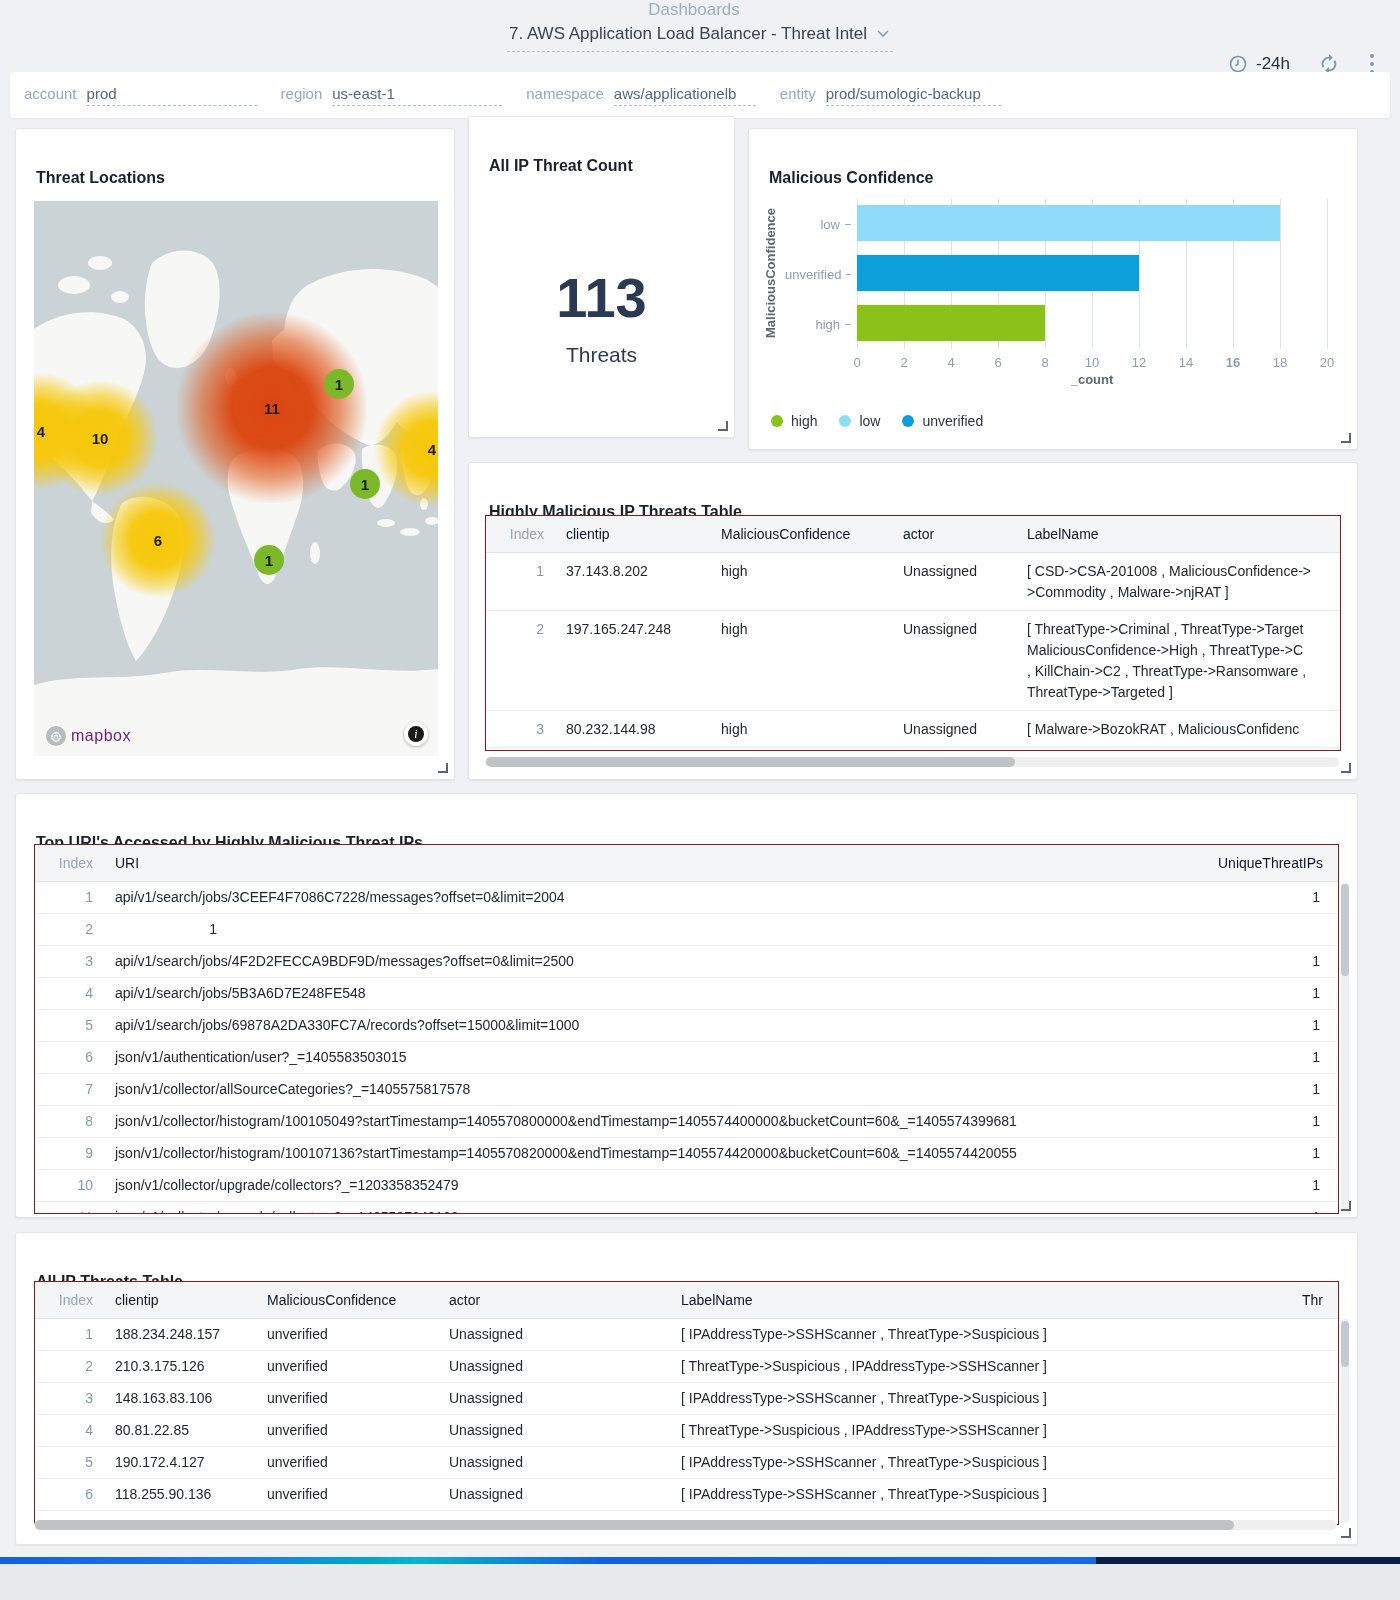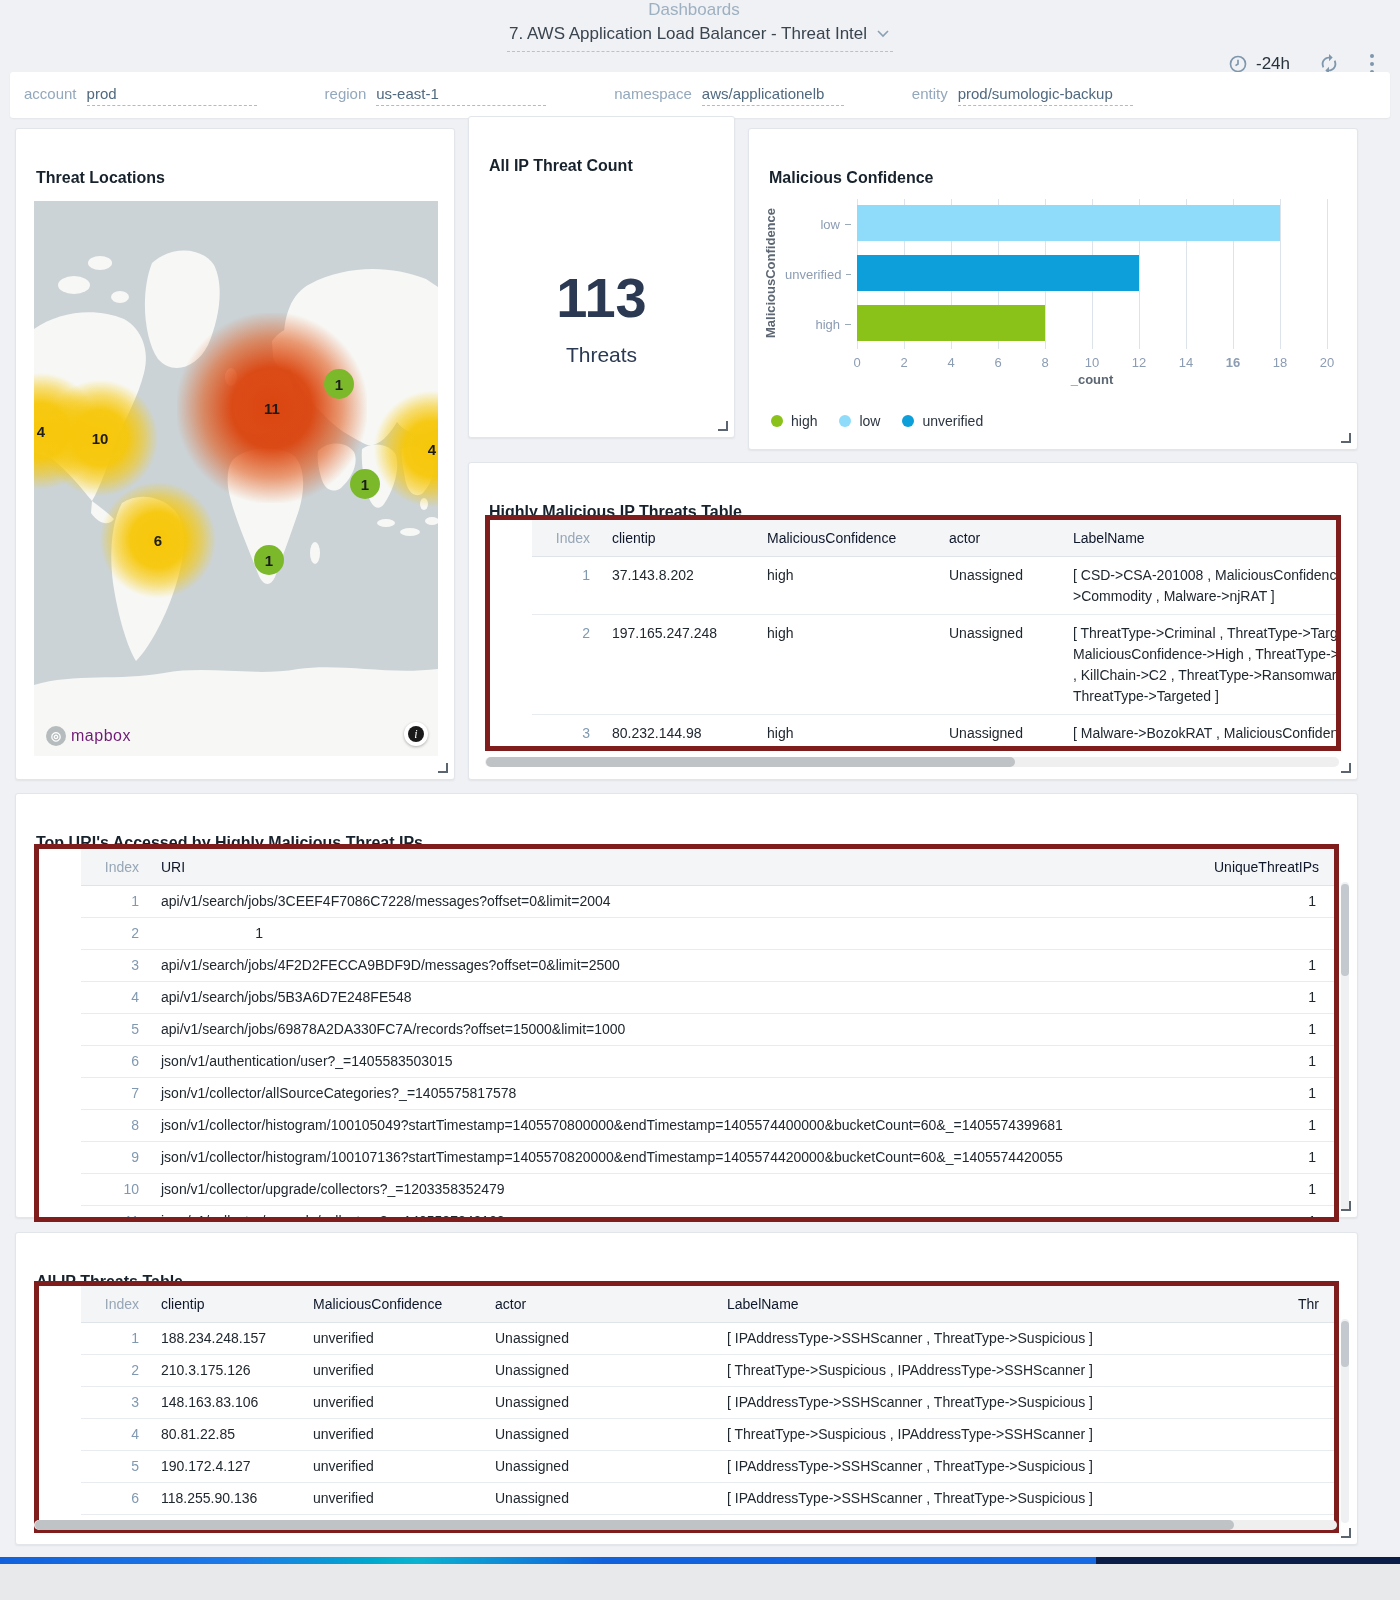--- a/index.html
+++ b/index.html
@@ -12,21 +12,21 @@
   .page-title{color:#39444f;font-size:17px;}
   .chev{width:12px;height:8px;}
   .topbar-right{margin-left:auto;display:flex;align-items:center;gap:28px;}
   .time-ctl{display:flex;align-items:center;gap:8px;}
   .time-txt{color:#28323c;font-size:17px;}
   .icon-slate{color:#7e97ad;}
   .kebab{display:flex;flex-direction:column;gap:4px;cursor:pointer;padding:2px;}
   .kebab i{width:4px;height:4px;border-radius:50%;background:#7e97ad;}
 
   
-  .filterbar{position:absolute;left:10px;top:72px;width:1380px;height:46px;background:#fff;border-radius:3px;display:flex;align-items:center;padding:0 14px;box-sizing:border-box;box-shadow:0 1px 2px rgba(0,0,0,.05);gap:44px;}
+  .filterbar{position:absolute;left:10px;top:72px;width:1380px;height:46px;background:#fff;border-radius:3px;display:flex;align-items:center;padding:0 14px;box-sizing:border-box;box-shadow:0 1px 2px rgba(0,0,0,.05);}
   .filter{display:flex;align-items:baseline;margin-right:24px;}
   .filter .flabel{color:#93a8bc;font-size:15px;margin-right:10px;}
   .filter .fvalue{color:#50697f;font-size:15px;border-bottom:1px dashed #aabdcd;padding-bottom:3px;white-space:nowrap;overflow:hidden;}
   .fv-account{width:170px;} .fv-region{width:170px;} .fv-namespace{width:142px;} .fv-entity{width:175px;}
 
   
   .panel{position:absolute;background:#fff;border:1px solid #e2e6ea;border-radius:3px;box-shadow:0 1px 2px rgba(0,0,0,.06);box-sizing:border-box;}
   .ptitle{position:absolute;left:20px;top:16px;font-size:16px;font-weight:700;color:#17222c;margin-top:24px;}
   .resize{position:absolute;right:6px;bottom:6px;width:8px;height:8px;border-right:2px solid #5a6570;border-bottom:2px solid #5a6570;}
 
@@ -59,21 +59,21 @@
   .gridline{position:absolute;top:0;bottom:0;width:1px;background:#dde3ea;}
   .bar{position:absolute;left:0;height:36px;}
   .xticks{position:absolute;left:108px;top:226px;width:470px;height:16px;}
   .xtick{position:absolute;transform:translateX(-50%);color:#8b9cb3;font-size:13px;}
   .xlab{position:absolute;left:108px;top:243px;width:470px;text-align:center;font-size:13px;font-weight:700;color:#5c6773;}
   .legend{position:absolute;left:22px;bottom:20px;display:flex;gap:22px;align-items:center;}
   .leg-item{display:flex;align-items:center;gap:8px;font-size:14px;color:#2b3440;}
   .leg-dot{width:12px;height:12px;border-radius:50%;}
 
   
-  .table{position:absolute;border:5px solid #7f1d1d;background:#fff;padding-left:42px;}
+  .table{position:absolute;border:1px solid #7f1d1d;background:#fff;}
   .thead{display:flex;background:#f3f5f7;border-bottom:1px solid #dfe4e8;height:36px;align-items:center;}
   .th{font-size:14px;color:#0f172a;box-sizing:border-box;}
   .th.c-index{color:#97a6b6;}
   .tbody{overflow:hidden;}
   .tr{display:flex;border-bottom:1px solid #e8ecef;align-items:flex-start;}
   .td{font-size:14px;color:#20282f;box-sizing:border-box;padding-top:8px;padding-bottom:7px;line-height:21px;}
   .c-index{width:80px;text-align:right;padding-right:22px;}
   .td.c-index{color:#8099b1;}
   .c-label{flex:1;white-space:pre;overflow:hidden;}
 

